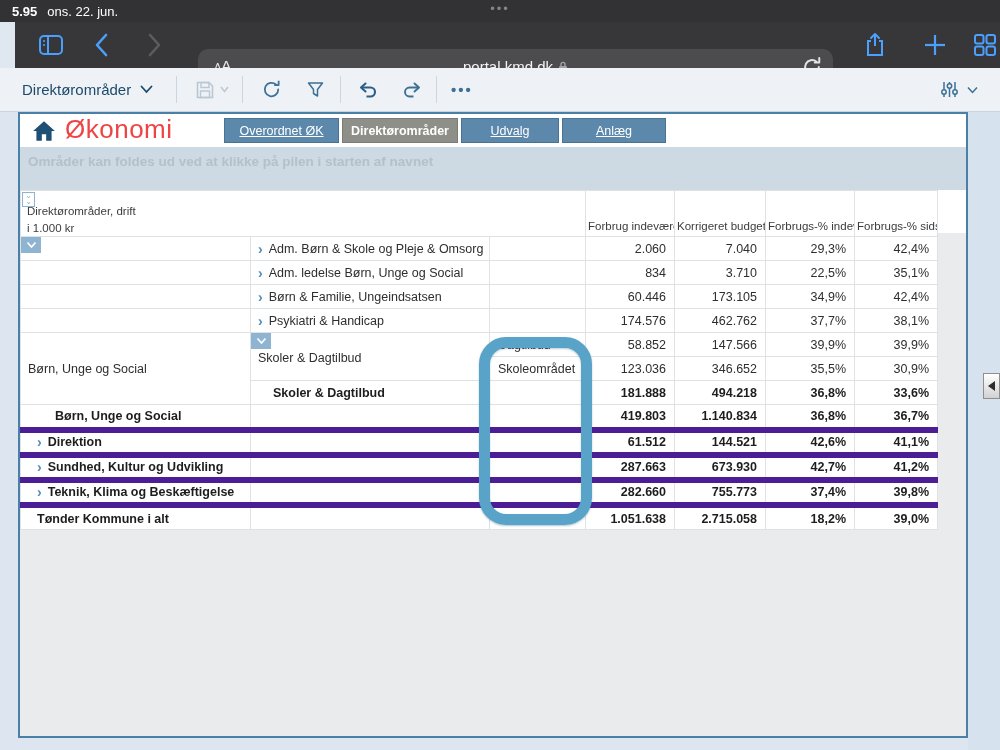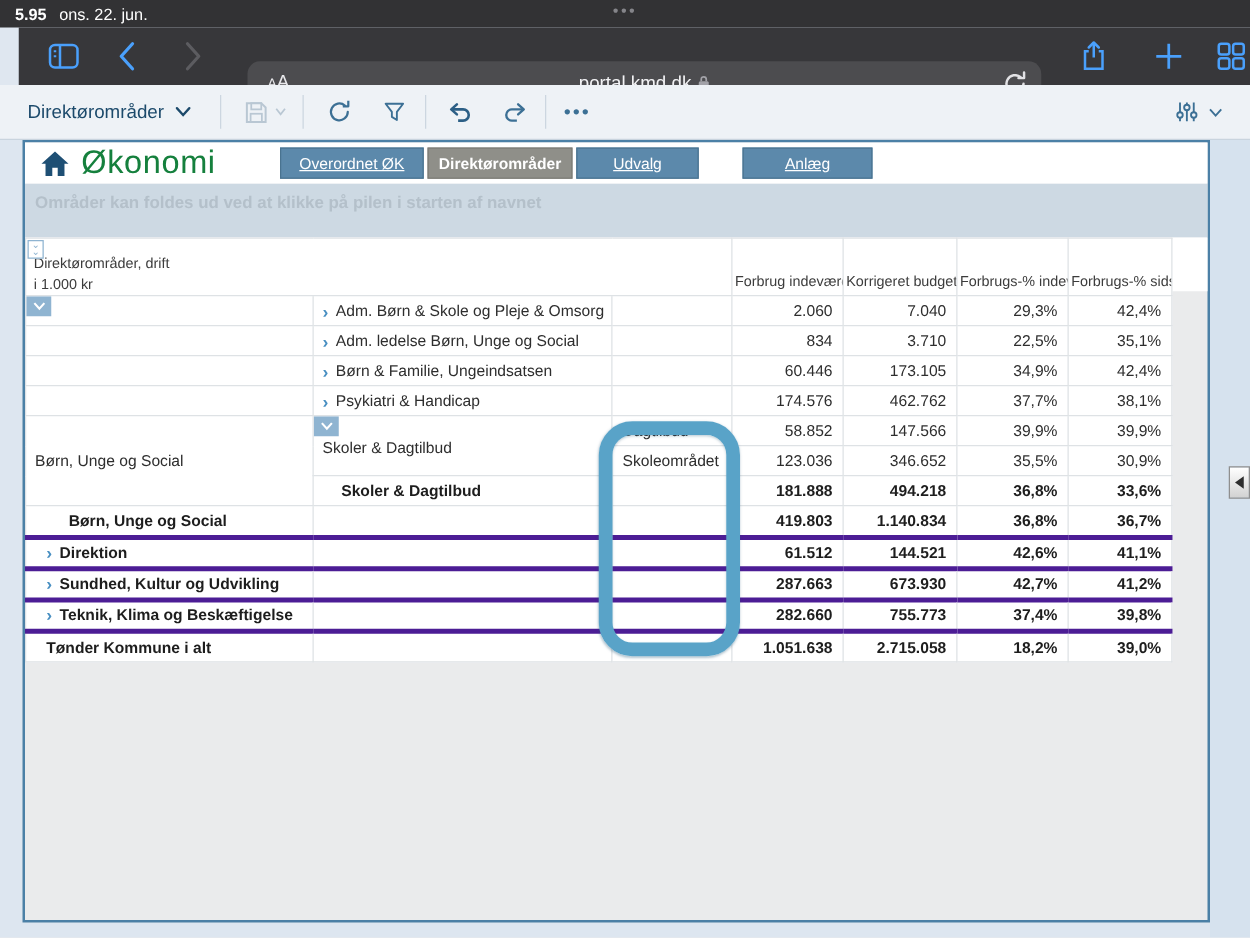--- a/index.html
+++ b/index.html
@@ -36,40 +36,40 @@
   .tb-dark { color:#2c5f86; }
   .tb-disabled { color:#b9c7d3; }
   .ellipsis-btn { color:#3c7095; font-size:15px; letter-spacing:2px; font-weight:bold; }
   .settings-group { right:22px; gap:8px; color:#3c7095; }
 
   
   .main { position:absolute; left:0; top:112px; width:1000px; height:638px; background:#dde6f0; }
   .panel { position:absolute; left:18px; top:0; width:950px; height:626px; border:2px solid #4b80a6; background:#eaebec; }
   .panel-header { position:absolute; left:0; top:0; width:946px; height:33px; background:#fff; }
   .home-btn { position:absolute; left:11px; top:4px; width:26px; height:26px; color:#1e4f74; }
-  .page-title { position:absolute; left:45px; top:0px; font-size:26px; color:#15803d; letter-spacing:0.5px; }
+  .page-title { position:absolute; left:45px; top:0px; font-size:26px; color:#ef4444; letter-spacing:0.5px; }
   .tabs { position:absolute; left:204px; top:4px; display:flex; gap:3px; }
   .tab { height:25px; display:flex; align-items:center; justify-content:center; background:#5c89ab; border:1px solid #497390; color:#fff; font-size:12.5px; text-decoration:underline; cursor:pointer; }
-  .tab-0 { width:115px; } .tab-1 { width:116px; } .tab-2 { width:98px; } .tab-3 { width:104px;margin-left:32px; }
+  .tab-0 { width:115px; } .tab-1 { width:116px; } .tab-2 { width:98px; } .tab-3 { width:104px; }
   .tab.active { background:#8f8f89; border-color:#7c7c76; font-weight:bold; text-decoration:none; }
   .hint-band { position:absolute; left:0; top:33px; width:946px; height:43px; background:#cdd9e3; }
   .hint-text { position:absolute; left:8px; top:7px; font-size:13.5px; color:#b4c0ca; font-weight:bold; }
   .header-right-white { position:absolute; left:917px; top:76px; width:29px; height:43px; background:#fff; }
 
   
   table.grid { position:absolute; left:0; top:76px; border-collapse:collapse; table-layout:fixed; width:917px; background:#fff; font-size:12.5px; color:#2e2e2e; }
   table.grid th, table.grid td { border:1px solid #dee2e5; overflow:hidden; white-space:nowrap; }
   tr.hdr { height:43px; }
   th.unit-cell { position:relative; text-align:left; font-weight:normal; vertical-align:middle; padding:2px 4px 0 4px; font-size:11.5px; color:#3c3c3c; }
   th.val-hdr { vertical-align:bottom; text-align:right; font-weight:normal; font-size:11.5px; color:#3c3c3c; padding:2px 8px 3px 2px; white-space:pre-line; line-height:1.2; }
   .expand-all { position:absolute; left:1px; top:1px; width:13px; height:15px; border:1px solid #8fb4d1; color:#8fb4d1; font-size:8px; line-height:6px; text-align:center; background:#fff; }
   .unit-lines { padding-left:2px; padding-top:10px; line-height:1.45; }
   tr.r { height:24px; }
   tr.rb { height:25px; }
-  tr.sep td { border-top:4px solid #4c1d95;padding-left:16px; }
+  tr.sep td { border-top:6px solid #4c1d95;padding-left:16px; }
   td.num { text-align:right; padding-right:8px; }
   td.b { font-weight:bold; color:#1d1d1d; }
   td.name { padding-left:7px; }
   .chev { color:#4a90c2; font-weight:bold; font-size:14px; margin-right:6px; vertical-align:-1px; cursor:pointer; }
   td.lvl2-name { padding-left:7px; }
   td.sub-name { padding-left:8px; color:#2e2e2e; }
   td.indent1 { padding-left:22px; }
   td.indent2 { padding-left:34px; }
   td.indent3 { padding-left:20px; }
   .cbox { display:inline-flex; width:20px; height:16px; background:#8fb4d1; color:#fff; align-items:center; justify-content:center; vertical-align:top; cursor:pointer; }

